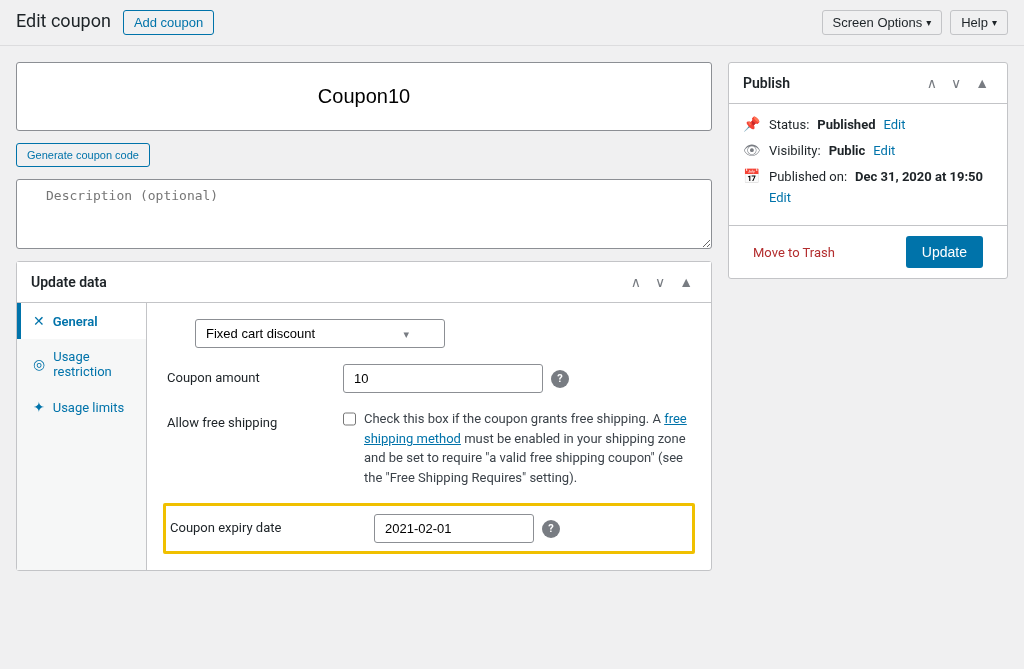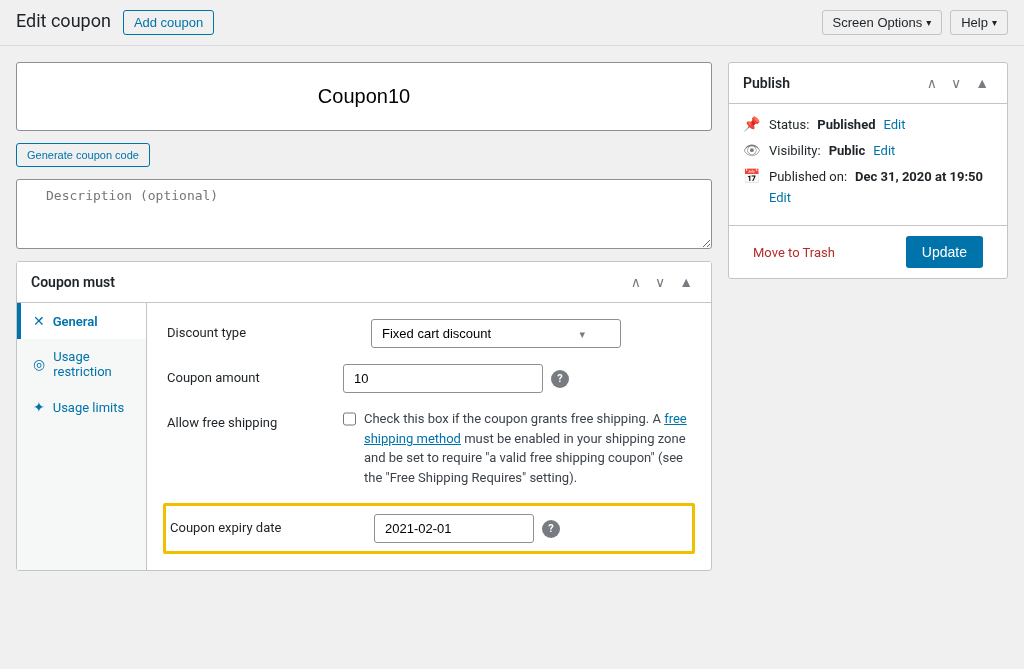--- a/index.html
+++ b/index.html
@@ -373,21 +373,21 @@
     <input type="text" class="coupon-name-input" value="Coupon10" style="">
 
     <div>
       <button class="generate-btn">Generate coupon code</button>
     </div>
 
     <textarea class="description-textarea" placeholder="Description (optional)" style=""></textarea>
 
     <div class="coupon-data-box">
       <div class="coupon-data-header">
-        <span class="coupon-data-title">Coupon must</span>
+        <span class="coupon-data-title">Update data</span>
         <div class="header-controls">
           <button class="header-btn">
             <span>∧</span>
           </button>
           <button class="header-btn">
             <span>∨</span>
           </button>
           <button class="header-btn">
             <span>▲</span>
           </button>
@@ -410,21 +410,20 @@
 
           <div class="tab-item">
             <span class="tab-icon" style="color:#0073aa;">✦</span>
             <span class="tab-label" style="color:#0073aa;">Usage limits</span>
           </div>
         </div>
 
         <div class="tab-content">
 
           <div class="field-row">
-            <label class="field-label">Discount type</label>
             <div class="field-control">
               <div class="select-wrapper">
                 <select class="discount-select">
                   <option>Percentage discount</option>
                   <option selected="">Fixed cart discount</option>
                   <option>Fixed product discount</option>
                 </select>
                 <span class="select-arrow">▾</span>
               </div>
             </div>

